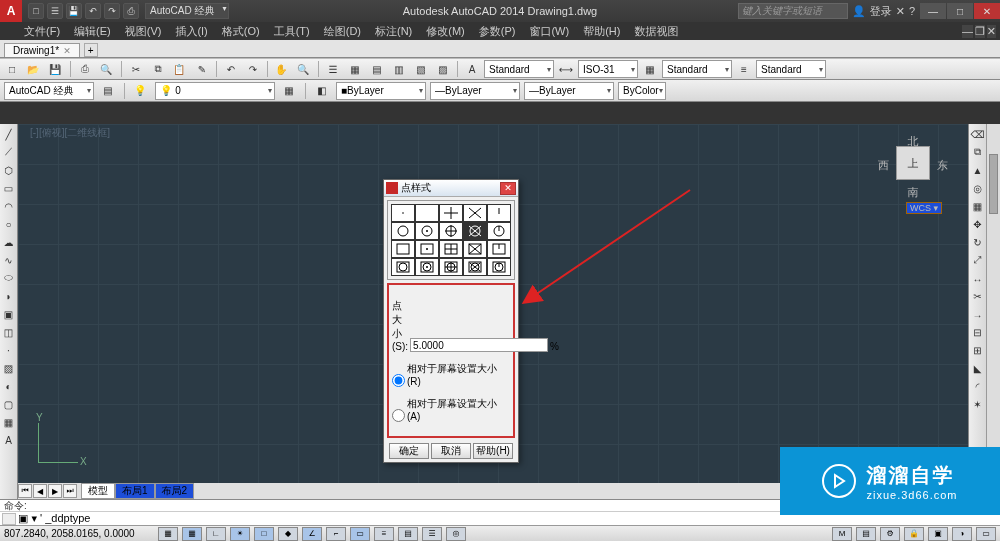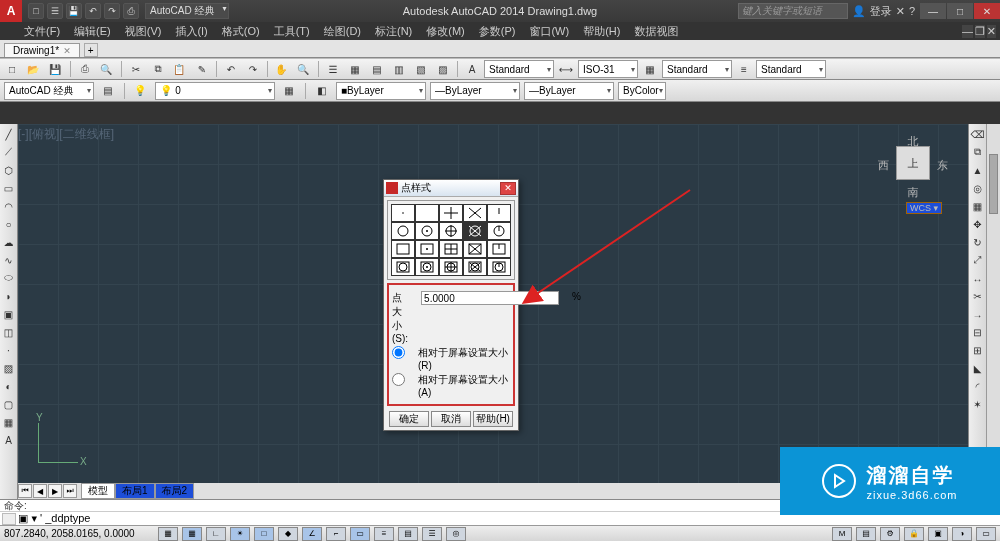--- a/index.html
+++ b/index.html
@@ -86,21 +86,21 @@
 
 .dialog { position:absolute; left:383px; top:179px; width:136px; background:#f0f0f0; border:1px solid #666; box-shadow:2px 2px 6px rgba(0,0,0,.4); font-size:10px;}
 .dialog .dtitle{height:17px;background:linear-gradient(#fff,#d8e4f0);display:flex;align-items:center;padding:0 2px;border-bottom:1px solid #aaa;}
 .dialog .dtitle .dicon{width:12px;height:12px;background:#c62828;margin-right:3px;}
 .dialog .dtitle .dclose{margin-left:auto;width:16px;height:13px;background:#d44;border:1px solid #a33;color:#fff;display:flex;align-items:center;justify-content:center;font-size:9px;}
 .dialog .grid5{display:grid;grid-template-columns:repeat(5,1fr);gap:0;padding:3px;border:1px solid #999;margin:3px;}
 .dialog .cell{width:24px;height:18px;border:1px solid #333;background:#fff;display:flex;align-items:center;justify-content:center;}
 .dialog .cell.sel{background:#333;}
 .dialog .cell svg{width:16px;height:14px;}
 .dialog .sizebox{border:2px solid #c33;margin:2px 3px;padding:4px 3px;}
-.dialog .row{display:flex;align-items:flex-start;gap:13px;margin:2px 0;}
+.dialog .row{display:flex;align-items:flex-end;gap:2px;margin:10px 0;}
 .dialog .row input[type=text]{flex:1;height:14px;border:1px solid #999;font-size:10px;padding:0 2px;background:#fff;}
 .dialog .btns{display:flex;gap:2px;justify-content:center;padding:3px;}
 .dialog .btns button{width:40px;height:16px;font-size:10px;border:1px solid #888;background:linear-gradient(#fff,#ddd);}
 
 
 .arrow { position:absolute; left:520px; top:180px; width:180px; height:130px; pointer-events:none;}
 .arrow svg{width:100%;height:100%;}
 
 
 .watermark{position:absolute;right:0;bottom:26px;width:220px;height:68px;background:#0b94d6;color:#fff;display:flex;align-items:center;justify-content:center;gap:10px;}
@@ -259,21 +259,21 @@
       <div class="ltool">◣</div>
       <div class="ltool">◜</div>
       <div class="ltool">✶</div>
     </div>
     <div class="vscroll">
         <div class="thumb"></div>
       </div>
 
     <div class="canvas">
       <div class="grid"></div>
-      <div style="position:absolute;top:2px;left:0;color:#567;font-size:12px">[-][俯视][二维线框]</div>
+      <div style="position:absolute;top:2px;left:12px;color:#567;font-size:10px">[-][俯视][二维线框]</div>
       <div class="ucs">
         <div class="yax"></div>
           <div class="xax"></div>
         <div class="yl">Y</div>
           <div class="xl">X</div>
       </div>
       <div class="viewcube">
         <div class="n">北</div>
         <div class="w">西</div>
         <div class="e">东</div>

